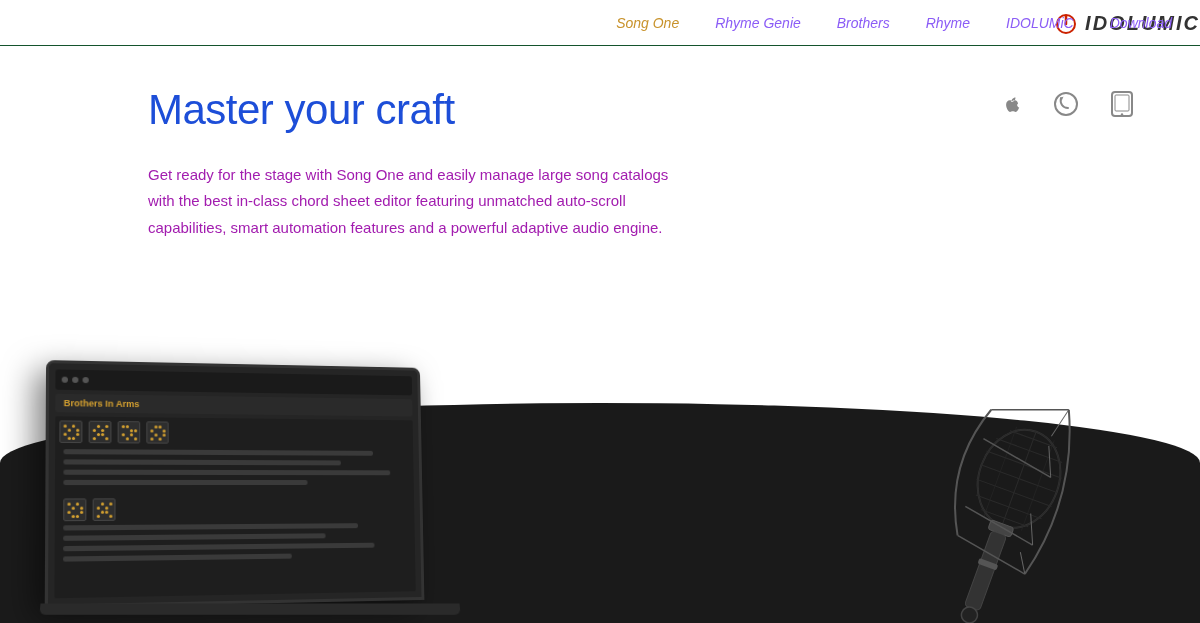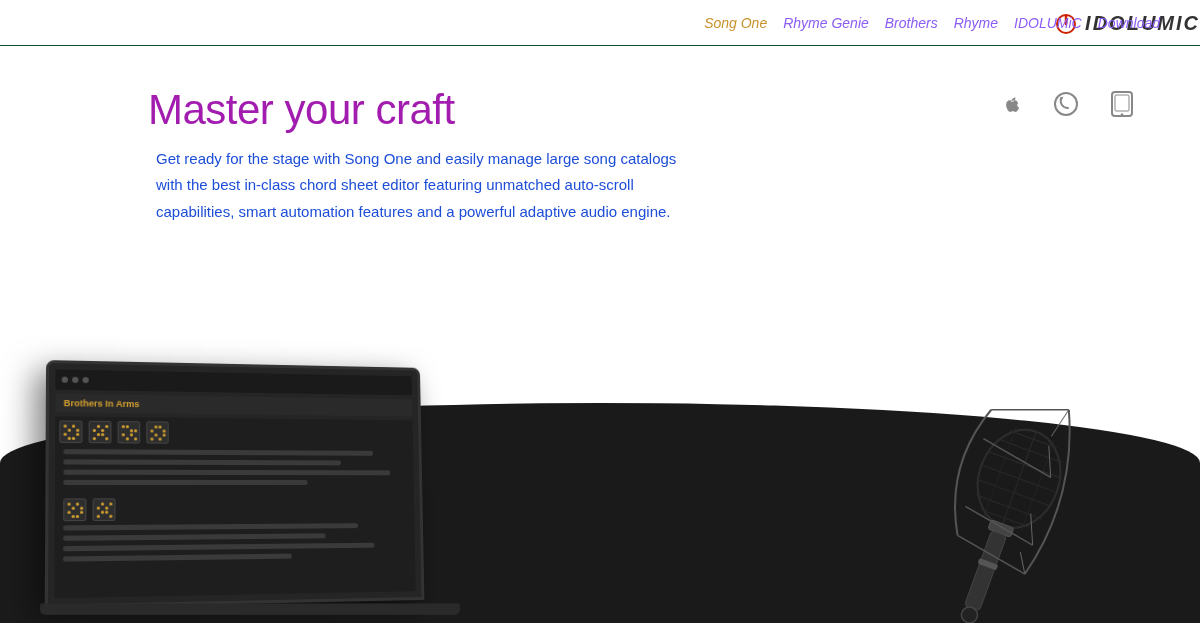--- a/index.html
+++ b/index.html
@@ -41,26 +41,26 @@
       font-size: 20px;
       font-weight: 600;
       letter-spacing: 2px;
       color: #333;
       text-transform: uppercase;
     }
 
     
     .nav {
       position: absolute;
-      right: 40px;
+      right: 28px;
       top: 50%;
       transform: translateY(-50%);
       display: flex;
       align-items: center;
-      gap: 16px;
+      gap: 36px;
     }
 
     .nav-item {
       font-size: 14px;
       color: #8b5cf6;
       cursor: pointer;
       text-decoration: none;
     }
 
     .nav-item.active {
@@ -79,31 +79,30 @@
     .content-left {
       padding: 40px 60px 0 148px;
       width: 62%;
       position: relative;
       z-index: 2;
     }
 
     .hero-title {
       font-size: 42px;
       font-weight: 300;
-      color: #a21caf;
-      margin-bottom: 12px;
+      color: #1d4ed8;
+      margin-bottom: 28px;
       letter-spacing: -0.5px;
     }
 
     .hero-description {
       font-size: 15px;
       line-height: 1.75;
-      color: #1d4ed8;
+      color: #a21caf;
       max-width: 680px;
-      margin-left: 8px;
     }
 
     
     .platform-icons {
       position: absolute;
       right: 60px;
       top: 40px;
       display: flex;
       align-items: center;
       gap: 20px;

